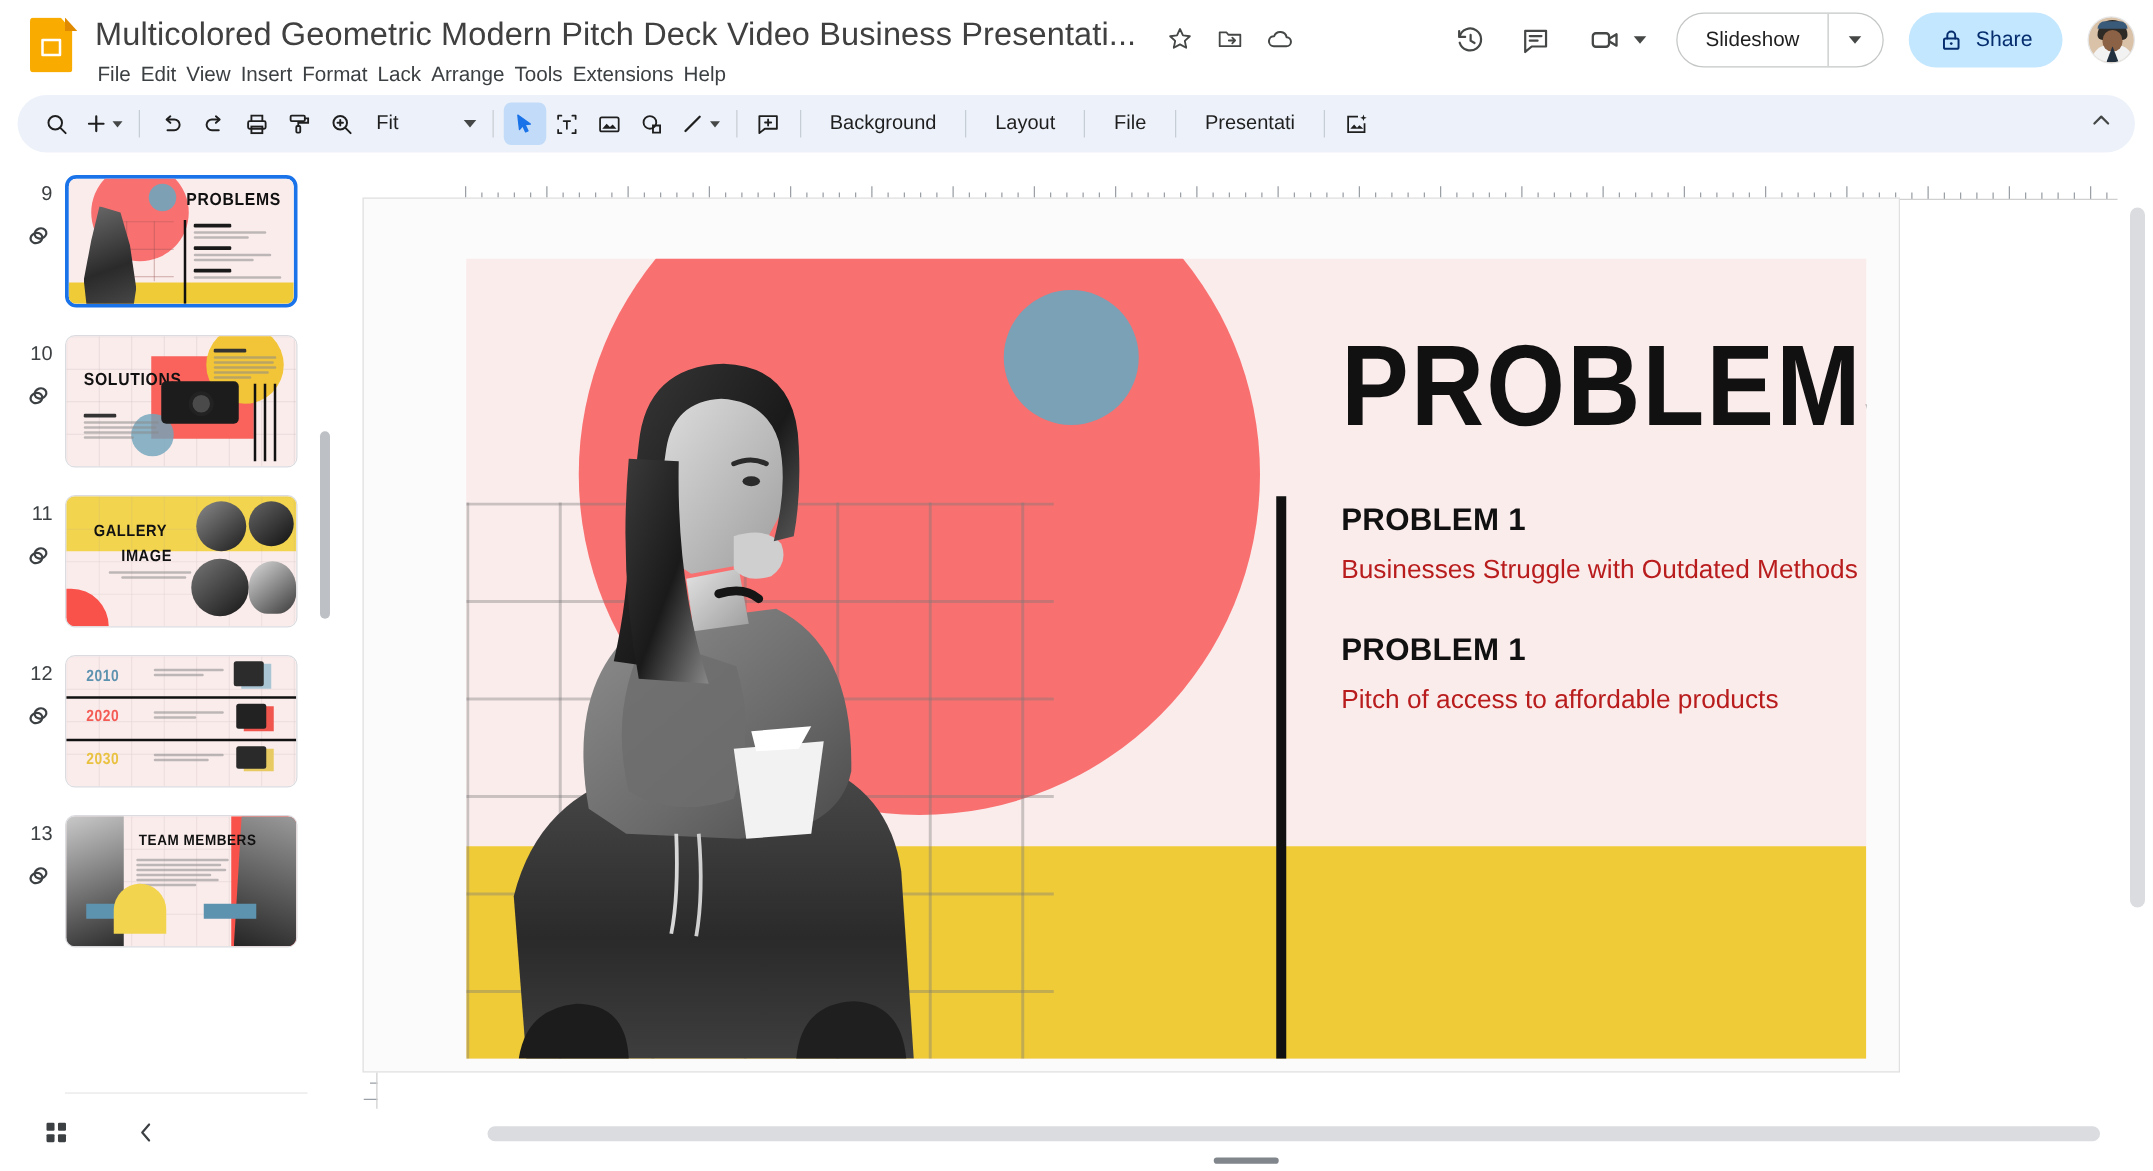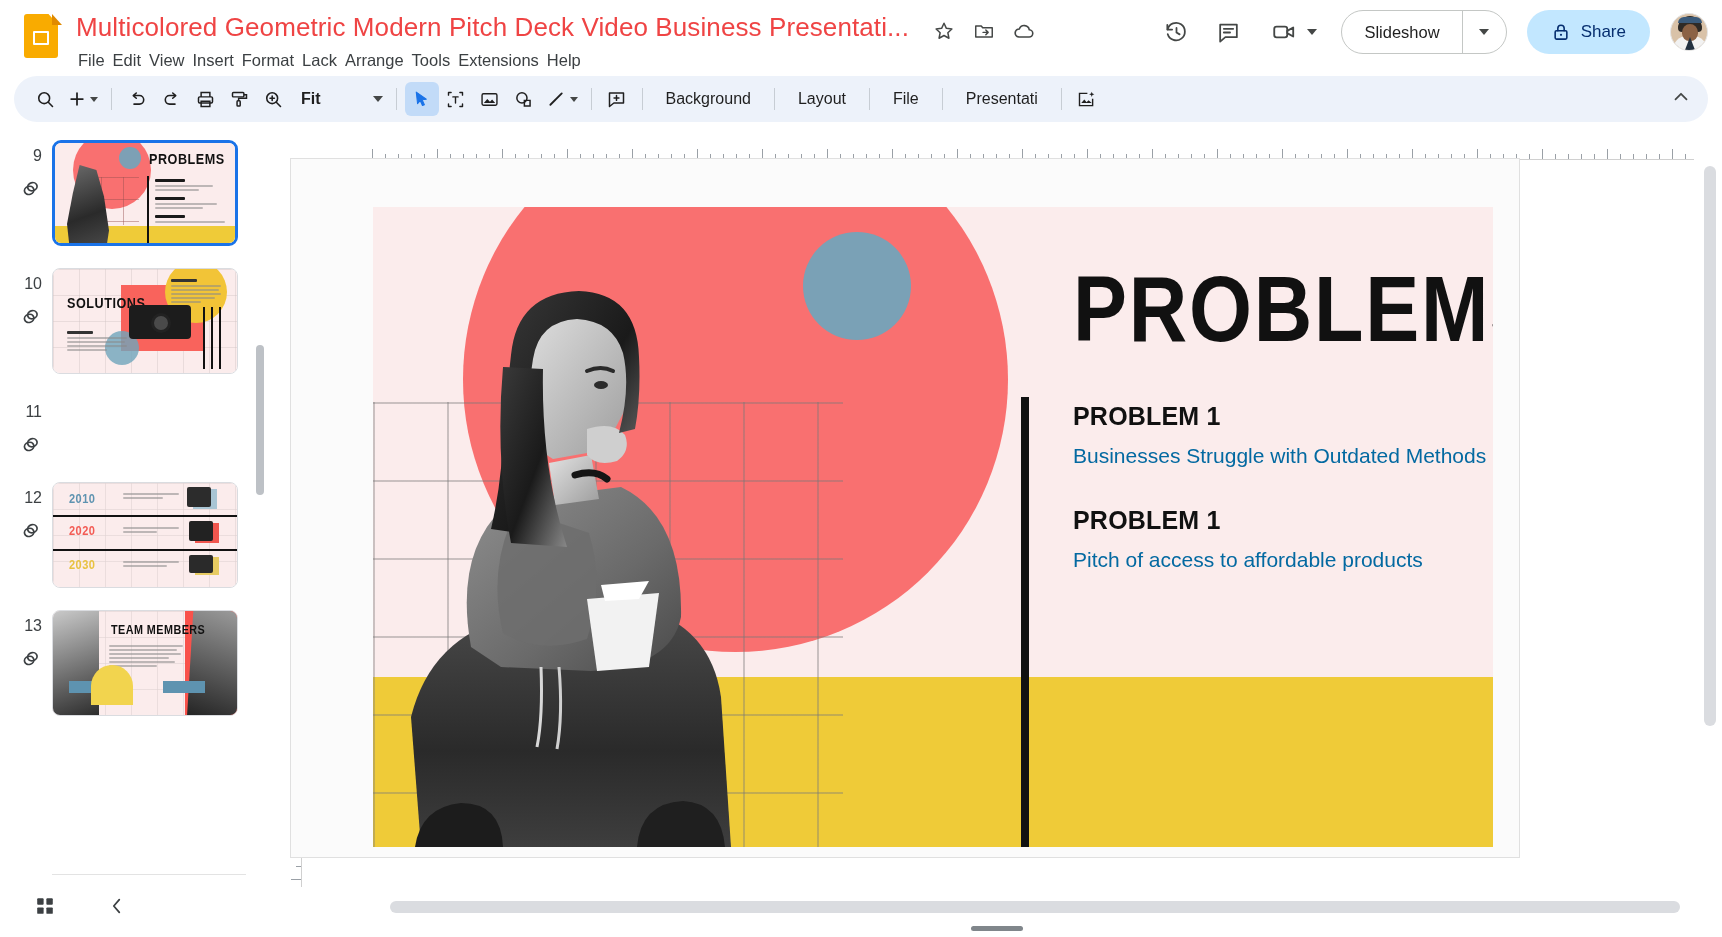--- a/index.html
+++ b/index.html
@@ -16,21 +16,21 @@
   .topbar { height: 76px; display: flex; align-items: flex-start; padding: 8px 14px 0 14px; position: relative; }
   .doc-icon { width: 38px; height: 44px; margin: 6px 14px 0 10px; flex: none; position: relative; }
   .doc-icon .sheet {
     width: 34px; height: 44px; background: #F9AB00; border-radius: 3px;
     position: relative; clip-path: polygon(0 0, 72% 0, 100% 24%, 100% 100%, 0 100%);
   }
   .doc-icon .fold { position: absolute; right: 0; top: 0; width: 10px; height: 11px; background: #E08A00; clip-path: polygon(0 0, 100% 100%, 0 100%); }
   .doc-icon .inner { position: absolute; left: 9px; top: 17px; width: 16px; height: 14px; border: 2.5px solid #fff; border-radius: 1px; }
 
   .title-block { display: flex; flex-direction: column; justify-content: flex-start; margin-top: 2px; }
-  .doc-title { font-size: 26px; font-weight: 400; color: #ef4444; letter-spacing: .1px; white-space: nowrap; line-height: 34px; }
+  .doc-title { font-size: 26px; font-weight: 400; color: #404040; letter-spacing: .1px; white-space: nowrap; line-height: 34px; }
   .menubar { display: flex; gap: 4px; margin-top: 6px; }
   .menubar span { font-size: 16.5px; color: #3c4043; cursor: pointer; padding: 1px 2px; border-radius: 4px; }
 
   .title-icons { display: flex; align-items: center; gap: 14px; margin: 10px 0 0 22px; }
   .ticon { width: 26px; height: 26px; display: flex; align-items: center; justify-content: center; cursor: pointer; color: #444746; }
   .ticon svg { display: block; }
 
   .top-right { position: absolute; right: 14px; top: 10px; display: flex; align-items: center; gap: 8px; }
   .rnd-btn { width: 44px; height: 44px; border-radius: 50%; display: flex; align-items: center; justify-content: center; cursor: pointer; color: #444746; }
   .cam-group { display: flex; align-items: center; gap: 1px; cursor: pointer; padding: 0 4px; }
@@ -50,21 +50,21 @@
   .avatar .collar { position:absolute; left:14px; bottom:0; width:10px; height:13px; background:#22303f; clip-path: polygon(50% 0, 100% 100%, 0 100%);}
 
   
   .toolbar-outer { padding: 0 14px 6px 14px; }
   .toolbar { background: #edf2fa; border-radius: 24px; height: 46px; display: flex; align-items: center; padding: 0 14px; position: relative; }
   .tb { height: 34px; min-width: 34px; border-radius: 6px; display: flex; align-items: center; justify-content: center; cursor: pointer; color: #1f1f1f; padding: 0 5px; }
   .tb.active { background: #c2dbf8; }
   .tb-sep { width: 1px; height: 22px; background: #c7cdd4; margin: 0 8px; }
   .tb-text { font-size: 16px; color: #1f1f1f; padding: 0 10px; }
   .zoomfit { display:flex; align-items:center; }
-  .fit-label { font-size: 16px; padding: 0 10px 0 6px; font-weight: bold; }
+  .fit-label { font-size: 16px; padding: 0 10px 0 6px; }
   .fit-caret { width:0;height:0;border-left:5px solid transparent;border-right:5px solid transparent;border-top:6px solid #444746; margin-left:42px;}
   .tb-caret { width:0;height:0;border-left:4.5px solid transparent;border-right:4.5px solid transparent;border-top:5.5px solid #444746; margin-left:3px;}
   .collapse-chev { position: absolute; right: 16px; top: 50%; transform: translateY(-50%); cursor: pointer; }
 
   
   .workspace { position: absolute; top: 130px; left: 0; right: 0; bottom: 0; display: flex; background: #fff; }
 
   
   .filmstrip { width: 272px; flex: none; position: relative; background: #fff; padding-top: 10px; overflow: hidden; }
   .thumb-row { display: flex; align-items: flex-start; margin-bottom: 22px; padding-left: 10px; }
@@ -112,21 +112,21 @@
      background-image: linear-gradient(to right, rgba(120,120,120,.38) 2px, transparent 2px), linear-gradient(to bottom, rgba(120,120,120,.38) 2px, transparent 2px);
      background-size: 74px 78px; }
   .slide .divider-bar { position: absolute; left: 648px; top: 190px; width: 8px; bottom: 0; background: #111; }
 
   .slide-title { position: absolute; left: 700px; top: 50px; font-size: 92px; font-weight: 700;
      font-family: "Liberation Sans Narrow","Liberation Sans", sans-serif; letter-spacing: 2px; color: #111;
      transform: scaleX(.88); transform-origin: left center; }
   .problems { position: absolute; left: 700px; top: 195px; width: 420px; }
   .p-block { margin-bottom: 34px; }
   .p-head { font-size: 25px; font-weight: 700; color: #111; letter-spacing: .2px; }
-  .p-desc { font-size: 21px; color: #0369a1; line-height: 33px; margin-top: 8px; }
+  .p-desc { font-size: 21px; color: #b91c1c; line-height: 33px; margin-top: 8px; }
 
   
   .photo { position: absolute; left: 18px; bottom: 0; width: 420px; height: 600px; }
 
   
   .hscroll { position: absolute; left: 118px; right: 42px; bottom: 24px; height: 12px; background: #dadce0; border-radius: 6px; cursor: pointer;}
   .vscroll { position: absolute; right: 6px; top: 36px; width: 12px; height: 560px; background: #dadce0; border-radius: 6px; cursor: pointer;}
   .grabber { position: absolute; left: 50%; transform: translateX(-50%); bottom: 6px; width: 52px; height: 5px; border-radius: 3px; background: #80868b; cursor: pointer;}
 </style>
 </head>
@@ -424,20 +424,37 @@
 
     <div class="thumb-row">
       <div class="thumb-meta">
         <span class="thumb-num">11</span>
         <span class="layers-icon">
           <svg width="22" height="22" viewBox="0 0 24 24" fill="none" stroke="#3c4043" stroke-width="1.9">
             <ellipse cx="13.5" cy="9.5" rx="5.2" ry="4.4" transform="rotate(-18 13.5 9.5)"></ellipse>
             <ellipse cx="10" cy="13.5" rx="5.2" ry="4.4" transform="rotate(-18 10 13.5)"></ellipse>
           </svg>
         </span>
+      </div>
+      <div class="thumb">
+        <div class="mini" style="background:#fbecec">
+          <div style="position:absolute;left:0;top:0;width:100%;height:44px;background:#F2D44E"></div>
+          <div class="mini-grid" style="opacity:.35"></div>
+          <div style="position:absolute;left:0;bottom:0;width:34px;height:30px;background:#F9524B;border-radius:0 30px 0 6px"></div>
+          <div style="position:absolute;left:22px;top:20px;font-size:13px;font-weight:700;letter-spacing:.5px;color:#111;transform:scaleX(.9);transform-origin:left">GALLERY</div>
+          <div style="position:absolute;left:44px;top:40px;font-size:13px;font-weight:700;letter-spacing:.5px;color:#111;transform:scaleX(.9);transform-origin:left">IMAGE</div>
+          <div style="position:absolute;left:34px;top:60px;width:68px">
+            <span class="blur-line" style="width:66px"></span>
+              <span class="blur-line" style="width:52px;margin-left:10px"></span>
+          </div>
+          <div style="position:absolute;left:104px;top:4px;width:40px;height:40px;border-radius:50%;background:linear-gradient(140deg,#8a8a8a,#1d1d1d)"></div>
+          <div style="position:absolute;left:146px;top:4px;width:36px;height:36px;border-radius:50%;background:linear-gradient(140deg,#666,#111)"></div>
+          <div style="position:absolute;left:100px;top:50px;width:46px;height:46px;border-radius:50%;background:linear-gradient(140deg,#777,#161616)"></div>
+          <div style="position:absolute;left:146px;top:52px;width:38px;height:42px;border-radius:50% 50% 40% 40%;background:linear-gradient(140deg,#dcdcdc,#3a3a3a)"></div>
+        </div>
       </div>
     </div>
 
     <div class="thumb-row">
       <div class="thumb-meta">
         <span class="thumb-num">12</span>
         <span class="layers-icon">
           <svg width="22" height="22" viewBox="0 0 24 24" fill="none" stroke="#3c4043" stroke-width="1.9">
             <ellipse cx="13.5" cy="9.5" rx="5.2" ry="4.4" transform="rotate(-18 13.5 9.5)"></ellipse>
             <ellipse cx="10" cy="13.5" rx="5.2" ry="4.4" transform="rotate(-18 10 13.5)"></ellipse>

